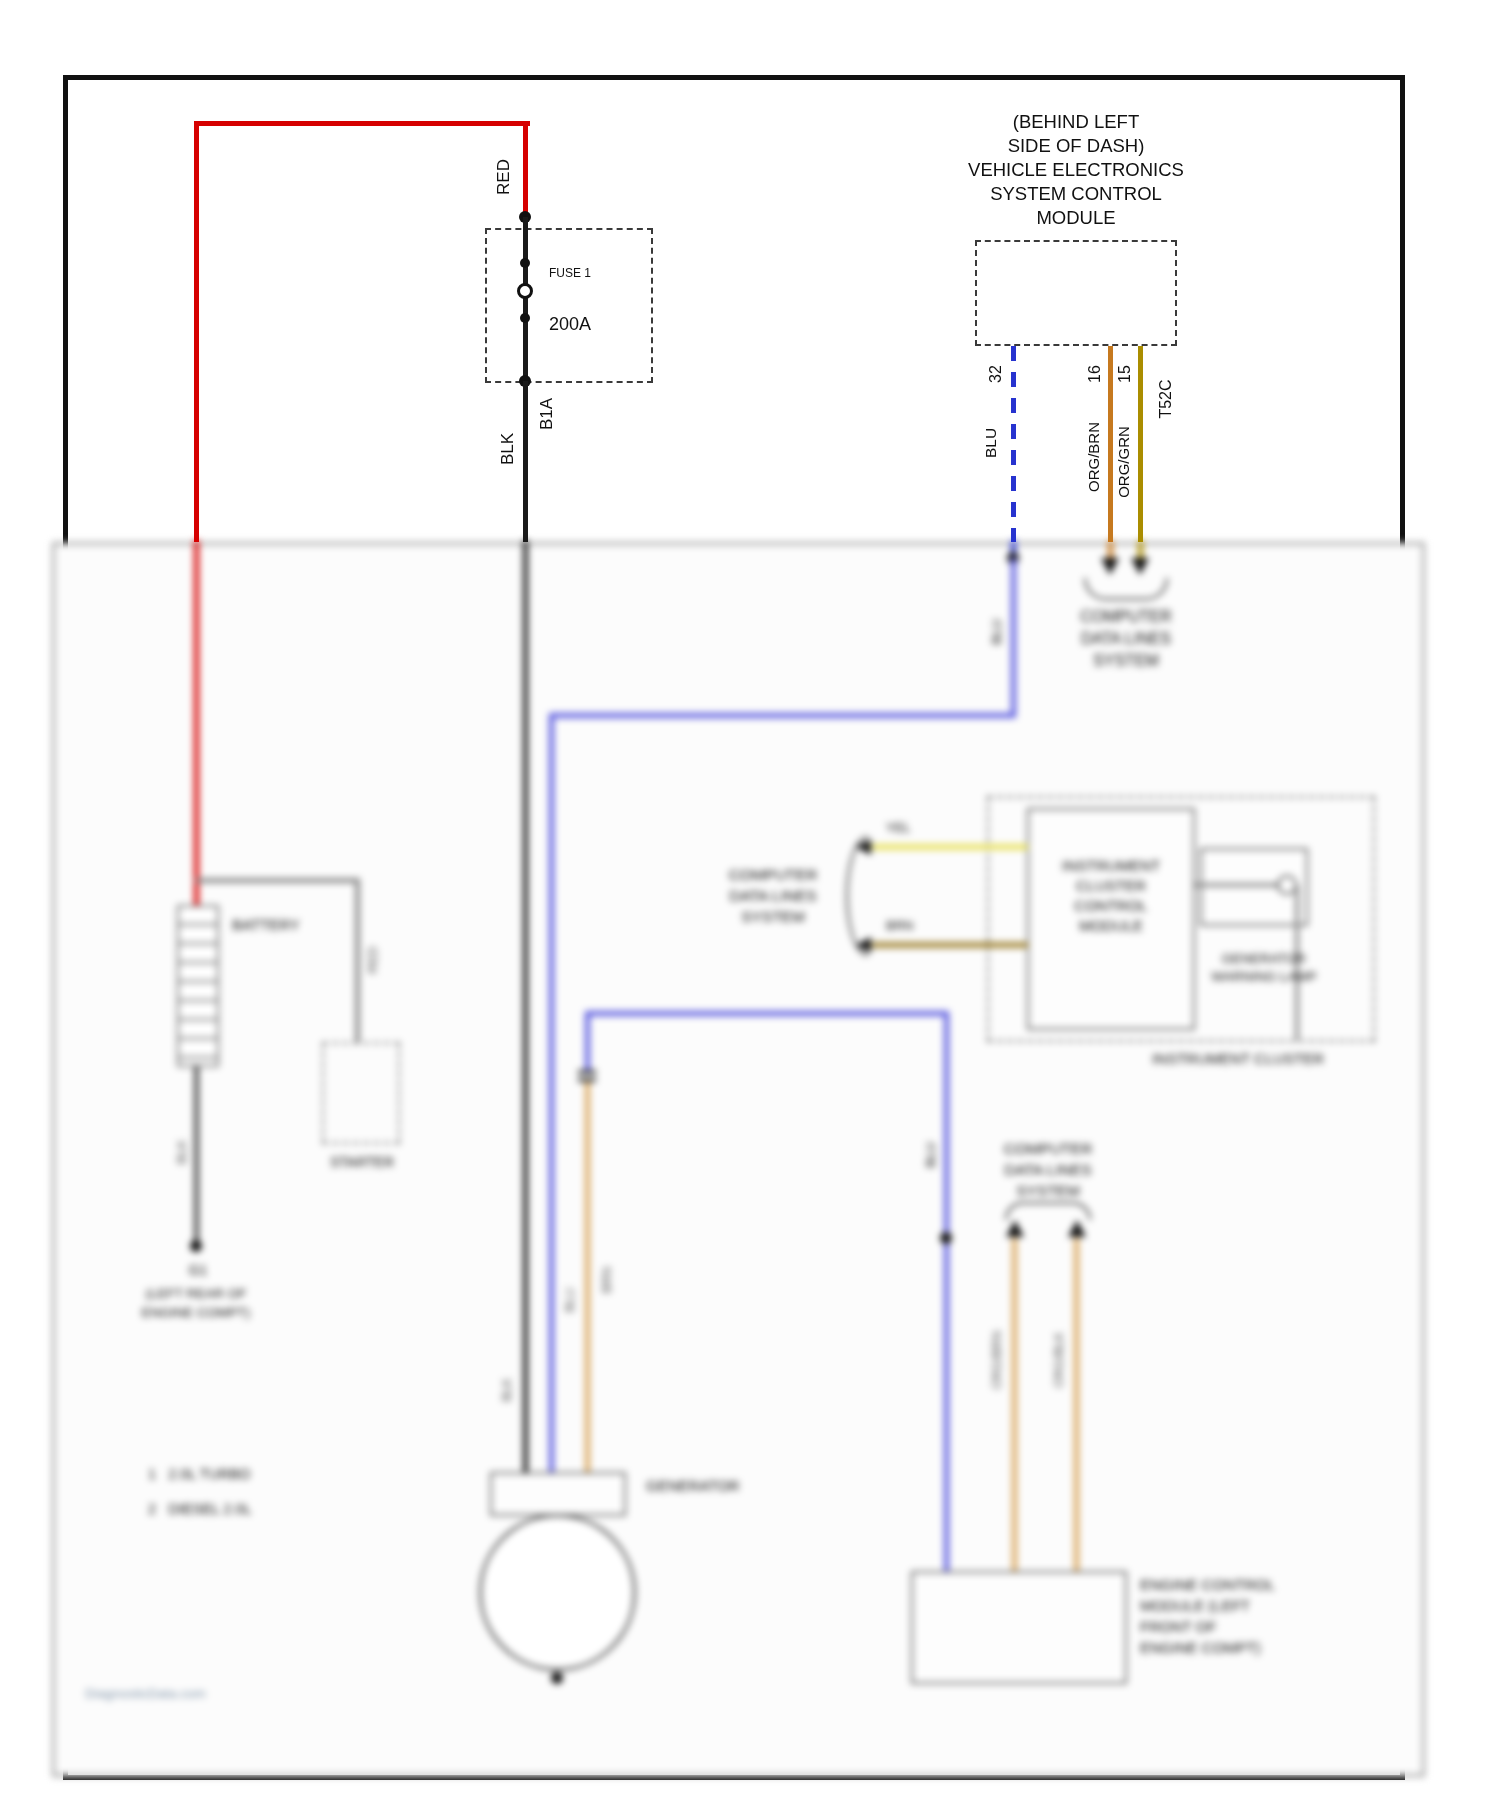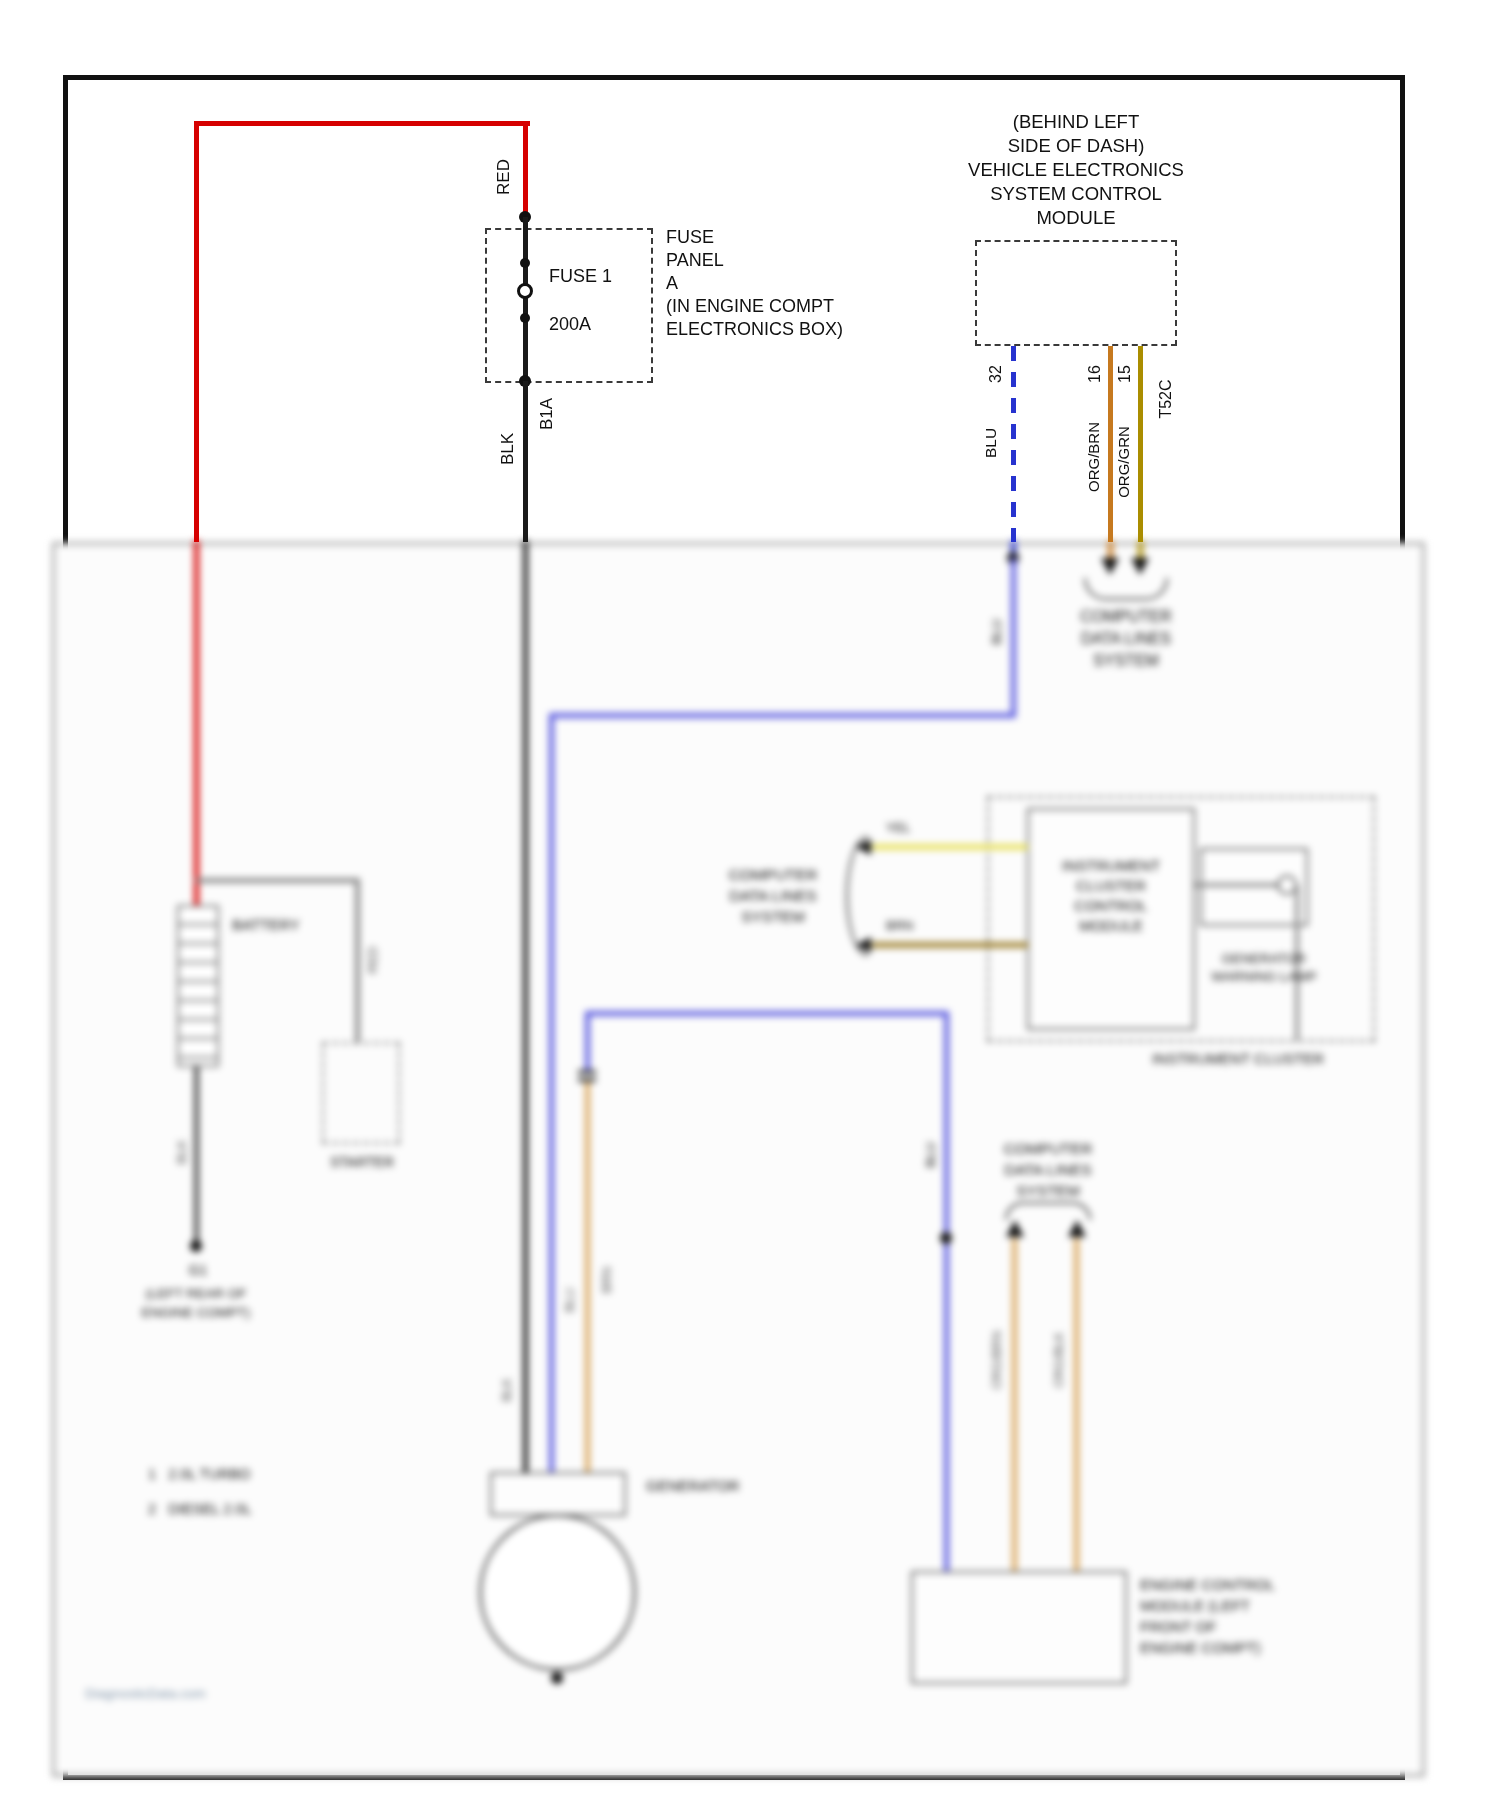--- a/index.html
+++ b/index.html
@@ -155,27 +155,22 @@
   <div class="wire c-red" style="left:194px;top:121px;width:5px;height:421px;"></div>
   <div class="wire c-red" style="left:523px;top:121px;width:5px;height:96px;"></div>
   <div class="vlabel" style="left:504px;top:177px;font-size:17px;">RED</div>
   <div class="dot" style="left:525px;top:217px;"></div>
 
   <div class="dash-box" style="left:485px;top:228px;width:168px;height:155px;"></div>
   <div class="wire c-blk" style="left:523px;top:217px;width:5px;height:166px;"></div>
   <div class="dot dot-sm" style="left:525px;top:263px;"></div>
   <div class="dot dot-sm" style="left:525px;top:318px;"></div>
   <div class="abs" style="left:525px;top:291px;width:16px;height:16px;border:3px solid #111;border-radius:50%;background:#fff;transform:translate(-50%,-50%);"></div>
-  <div class="txt" style="left:549px;top:266px;font-size:18px;">FUSE 1</div>
+  <div class="txt" style="left:549px;top:266px;font-size:12px;">FUSE 1</div>
   <div class="txt" style="left:549px;top:314px;font-size:18px;">200A</div>
-  <div class="txt pre" style="left:666px;top:226px;width:230px;font-size:18px;line-height:23px;">FUSE
-PANEL
-A
-(IN ENGINE COMPT
-ELECTRONICS BOX)</div>
   <div class="dot" style="left:525px;top:381px;"></div>
 
   <div class="wire c-blk" style="left:523px;top:381px;width:5px;height:161px;"></div>
   <div class="vlabel" style="left:547px;top:414px;font-size:17px;">B1A</div>
   <div class="vlabel" style="left:508px;top:449px;font-size:17px;">BLK</div>
 
   <div class="txt pre center" style="left:928px;top:110px;width:296px;font-size:18.5px;line-height:24px;">(BEHIND LEFT
 SIDE OF DASH)
 VEHICLE ELECTRONICS
 SYSTEM CONTROL

